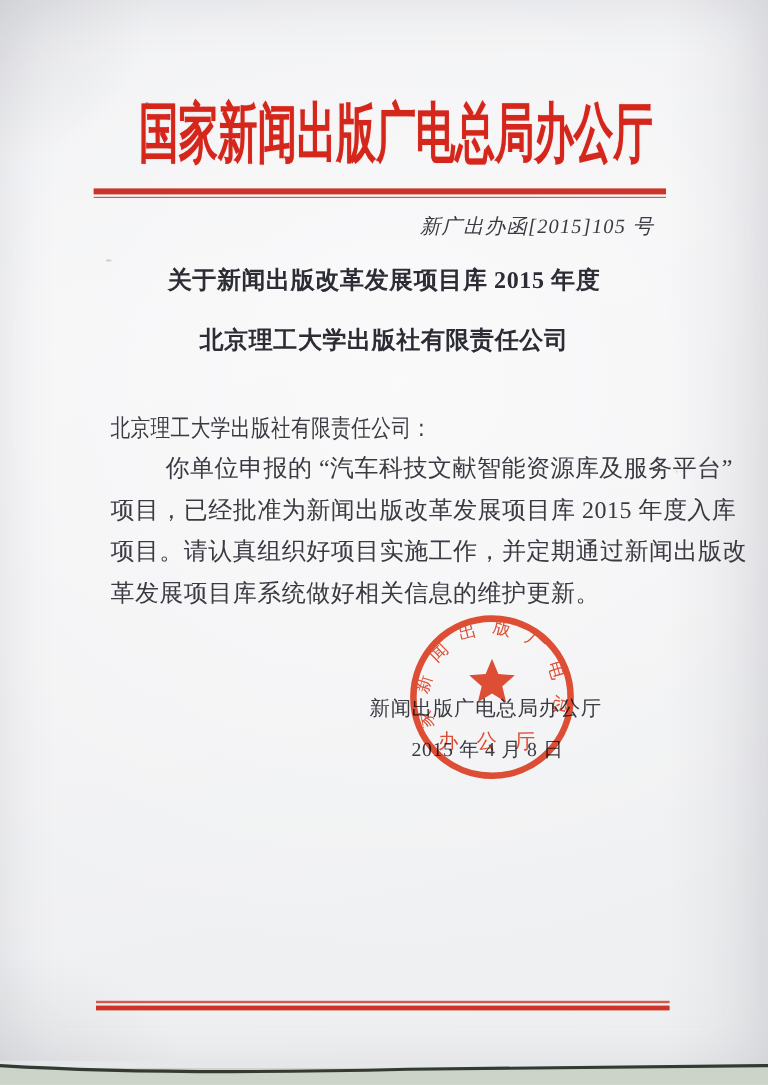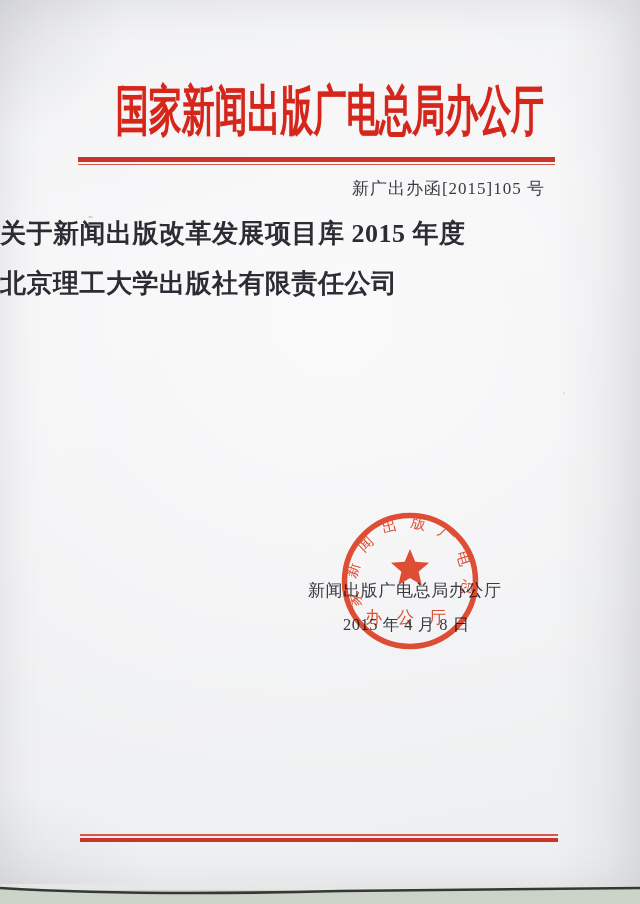--- a/index.html
+++ b/index.html
@@ -33,25 +33,25 @@
   }
   .rule{position:absolute;left:78px;width:477px;}
   .rule-top{top:157px;}
   .rule-bottom{top:834px;left:80px;width:478px;}
   .bar-thick{height:4.5px;background:#cd3429;}
   .bar-thin{height:1.6px;background:#d8574d;}
   .rule-gap{height:2px;}
 
   .doc-number{
     position:absolute;right:95px;top:177px;height:24px;line-height:24px;
-    font-size:17px;color:#3a3a42;letter-spacing:1px;white-space:nowrap;
+    font-size:17px;color:#3a3a42;letter-spacing:1px;white-space:nowrap;font-style:italic;
   }
   .doc-title{
-    position:absolute;left:0;top:209px;width:640px;
-    font-size:26px;font-weight:bold;color:#2c2c34;letter-spacing:.5px;
+    position:absolute;left:0;top:209px;width:640px;text-align:center;
+    font-size:20px;font-weight:bold;color:#2c2c34;letter-spacing:.5px;
   }
   .doc-title .t-line{height:50px;line-height:50px;white-space:nowrap;}
 
   .body-text{position:absolute;left:92px;top:340px;width:482px;
     font-size:20px;color:#3a3a42;letter-spacing:.4px;}
   .body-text .b-line{height:34.4px;line-height:34.4px;white-space:nowrap;}
   .b-addressee{transform:scaleX(.82);transform-origin:left center;}
   .b-indent{text-indent:2.3em;}
 
   .sig-office{
@@ -89,20 +89,27 @@
       <div class="bar-thin"></div>
     </div>
 
     <div class="doc-number">新广出办函[2015]105 号</div>
 
     <div class="doc-title">
       <div class="t-line">关于新闻出版改革发展项目库 2015 年度</div>
       <div class="t-line">北京理工大学出版社有限责任公司</div>
     </div>
 
+    <div class="body-text">
+      <div class="b-line b-addressee">北京理工大学出版社有限责任公司：</div>
+      <div class="b-line b-indent">你单位申报的 “汽车科技文献智能资源库及服务平台”</div>
+      <div class="b-line">项目，已经批准为新闻出版改革发展项目库 2015 年度入库</div>
+      <div class="b-line">项目。请认真组织好项目实施工作，并定期通过新闻出版改</div>
+      <div class="b-line">革发展项目库系统做好相关信息的维护更新。</div>
+    </div>
 
     <div class="sig-office">新闻出版广电总局办公厅</div>
     <div class="sig-date">2015 年 4 月 8 日</div>
 
     <svg class="seal" viewBox="0 0 150 150">
       <circle cx="75" cy="75" r="65.5" fill="none" stroke="#e64426" stroke-width="5.5"></circle>
       <polygon points="75,43 80.3,55.7 94,56.8 83.6,65.8 86.8,79.2 75,72 63.2,79.2 66.4,65.8 56,56.8 69.7,55.7" fill="#e64426"></polygon>
       <defs>
         <path id="sealArc" d="M 26.2,95.7 A 53,53 0 1 1 123.8,95.7" fill="none"></path>
       </defs>

